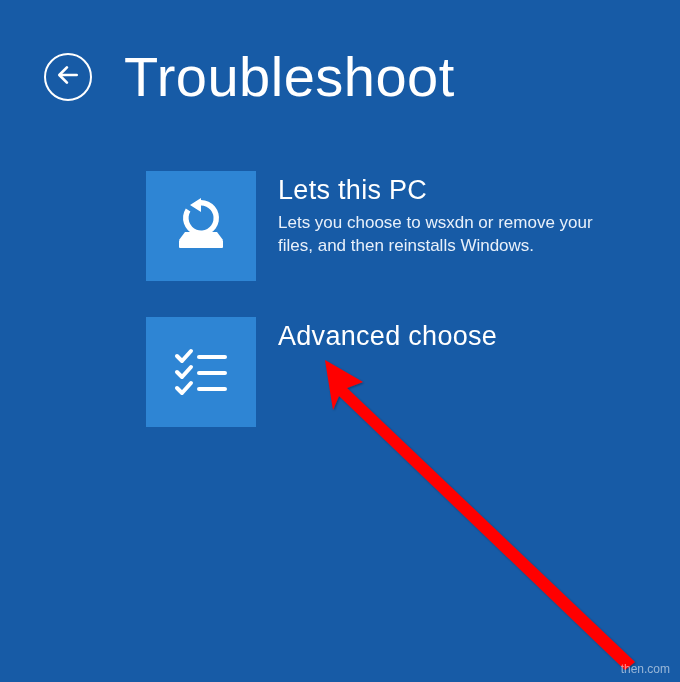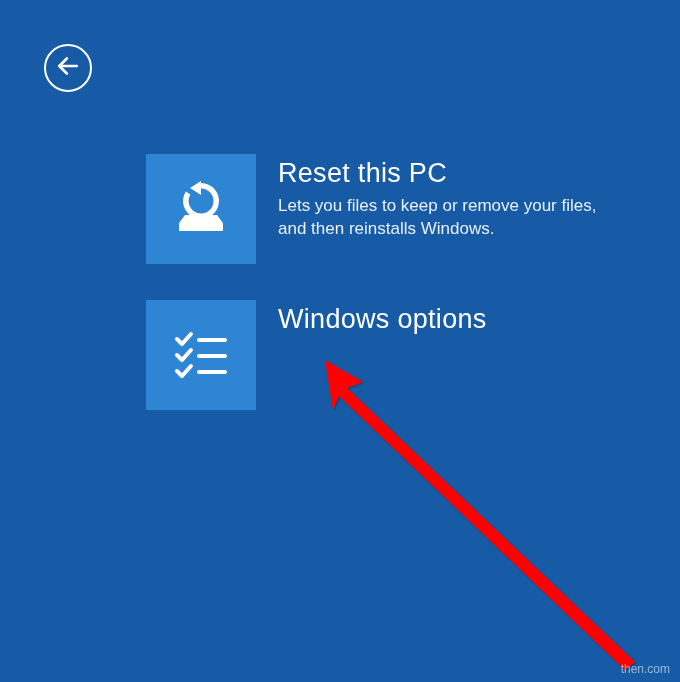--- a/index.html
+++ b/index.html
@@ -98,53 +98,54 @@
 
 <div class="header">
   <div class="back-button">
     <span>
       <svg viewBox="0 0 24 24" fill="none" stroke="#ffffff" stroke-width="2.5" stroke-linecap="round" stroke-linejoin="round">
         <line x1="20" y1="12" x2="5" y2="12"></line>
         <polyline points="11 5 4 12 11 19"></polyline>
       </svg>
     </span>
   </div>
+  <h1 class="page-title">Troubleshoot</h1>
 </div>
 
 <div class="options">
 
   <div class="option-tile">
     <div class="tile-icon">
       <svg width="72" height="72" viewBox="0 0 72 72">
         <g fill="#ffffff">
           <path d="M36 10 a18 18 0 1 1 -15.2 8.4 l4.6 3.1 A12.5 12.5 0 1 0 36 15.5 V22 l-11-7 11-7 Z"></path>
           <rect x="14" y="50" width="44" height="8" rx="1"></rect>
           <polygon points="14,50 58,50 52,42 20,42"></polygon>
         </g>
       </svg>
     </div>
     <div class="tile-text">
-      <div class="tile-title">Reset this PC</div>
-      <div class="tile-desc">Lets you files to keep or remove your files, and then reinstalls Windows.</div>
+      <div class="tile-title">Lets this PC</div>
+      <div class="tile-desc">Lets you choose to wsxdn or remove your files, and then reinstalls Windows.</div>
     </div>
   </div>
 
   <div class="option-tile">
     <div class="tile-icon">
       <svg width="72" height="72" viewBox="0 0 72 72" stroke="#ffffff" stroke-width="4" fill="none" stroke-linecap="round" stroke-linejoin="round">
         <polyline points="12,20 17,25 26,15"></polyline>
         <line x1="34" y1="21" x2="60" y2="21"></line>
         <polyline points="12,36 17,41 26,31"></polyline>
         <line x1="34" y1="37" x2="60" y2="37"></line>
         <polyline points="12,52 17,57 26,47"></polyline>
         <line x1="34" y1="53" x2="60" y2="53"></line>
       </svg>
     </div>
     <div class="tile-text">
-      <div class="tile-title">Windows options</div>
+      <div class="tile-title">Advanced choose</div>
       <div class="tile-desc"></div>
     </div>
   </div>
 
 </div>
 
 <svg class="annotation-arrow" width="330" height="310" viewBox="0 0 330 310">
   <defs>
     <filter id="sh" x="-20%" y="-20%" width="140%" height="140%">
       <feDropShadow dx="1" dy="1" stdDeviation="1" flood-opacity="0.35"></feDropShadow>

